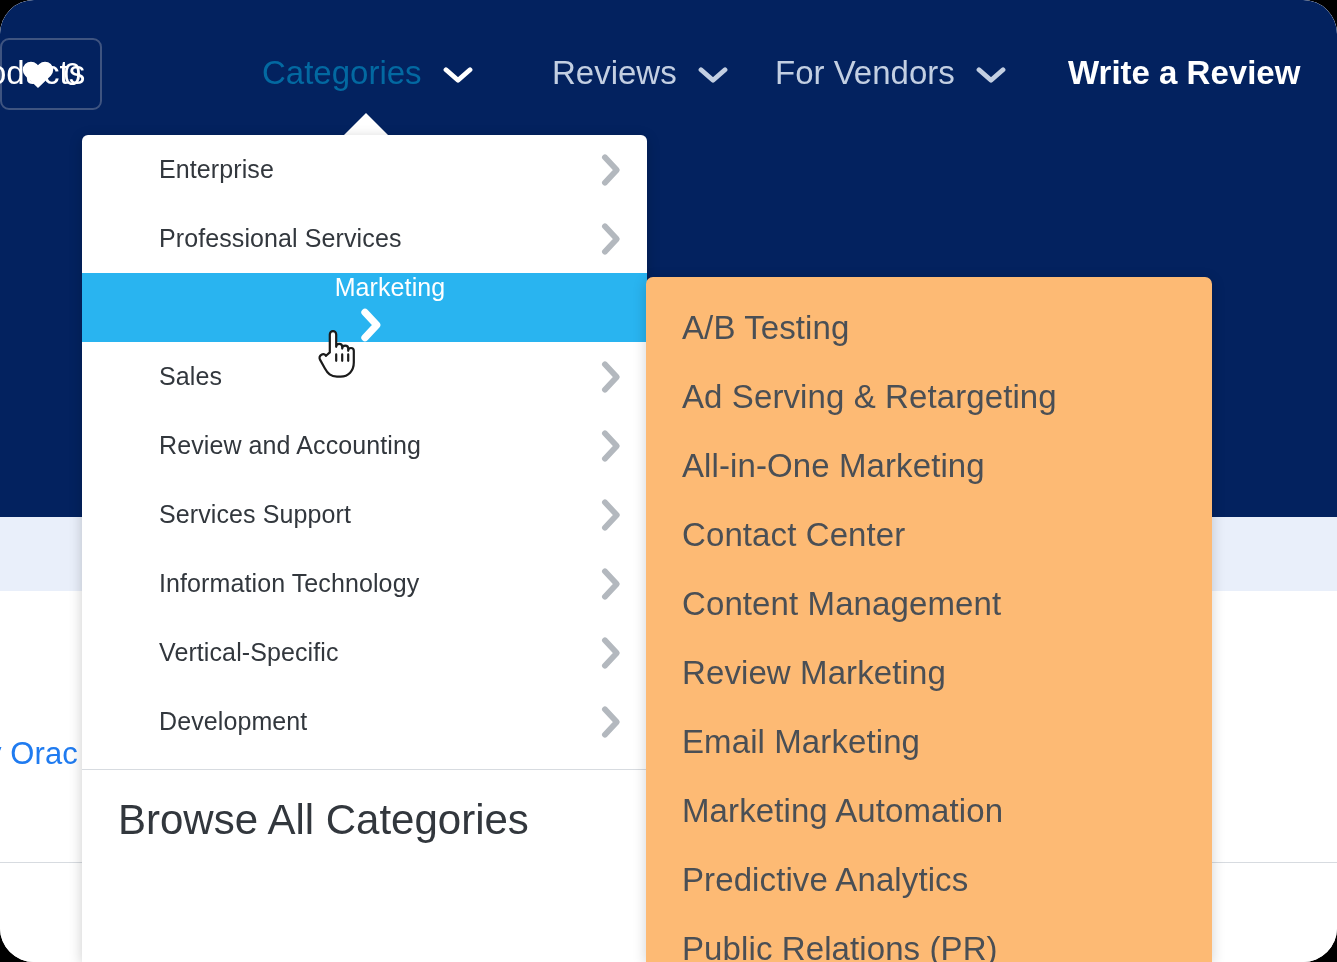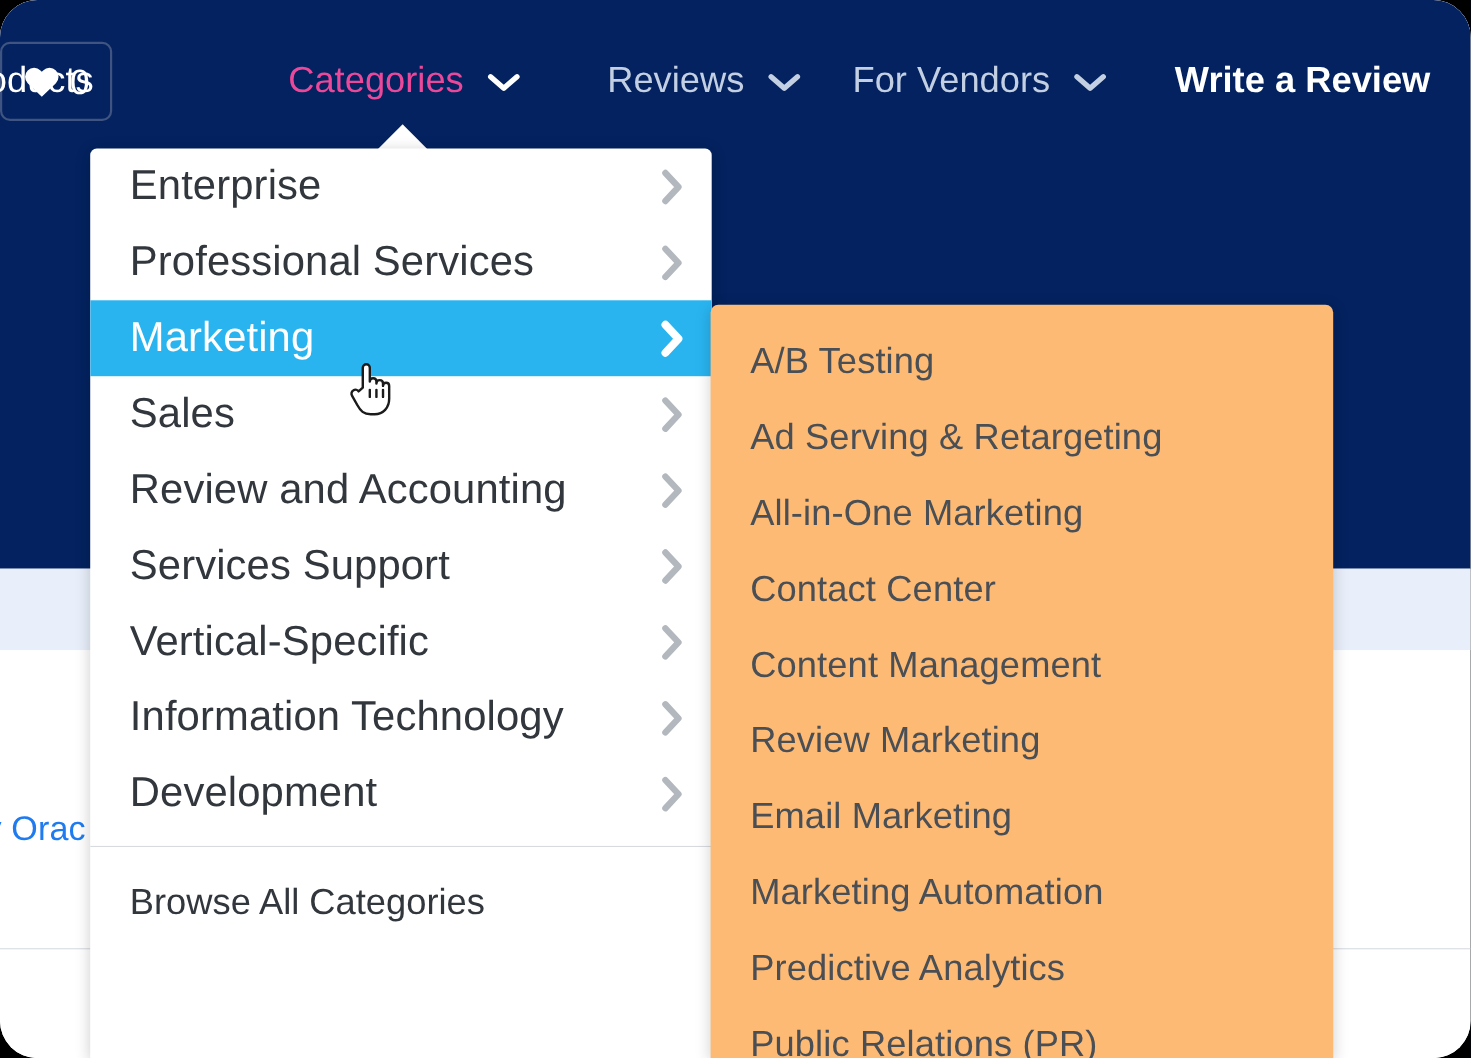--- a/index.html
+++ b/index.html
@@ -99,21 +99,21 @@
     width: 34px;
     height: 30px;
     position: relative;
   }
   .heart-icon svg { display:block; }
   .fav-count {
     color: #ffffff;
     font-size: 32px;
     line-height: 1;
   }
-  .nav-categories { left: 262px; color: #ec4899; }
+  .nav-categories { left: 262px; color: #0369a1; }
   .nav-reviews   { left: 552px; color: #c3cfe2; }
   .nav-vendors   { left: 775px; color: #c3cfe2; }
   .nav-write     { left: 1068px; color: #ffffff; font-weight: bold; }
 
   .caret-down {
     display: inline-block;
     vertical-align: middle;
     margin-left: 12px;
     margin-top: -4px;
   }
@@ -146,48 +146,49 @@
   .menu-item {
     position: relative;
     height: 69px;
     display: flex;
     align-items: center;
     padding: 0 26px 0 36px;
     box-sizing: border-box;
     cursor: pointer;
   }
   .menu-item .label {
-    font-size: 38px;
+    font-size: 25px;
     color: #32373d;
     white-space: nowrap;
     flex: 1;
     letter-spacing: .1px;
-  }
-  .menu-item.active { background: #29b4f0; }
+    margin-left: 41px;
+  }
+  .menu-item.active { background: #29b4f0; flex-direction: column; }
   .menu-item.active .label { color: #ffffff; }
   .chev {
     flex: 0 0 auto;
     width: 22px;
     height: 34px;
   }
   .menu-divider {
     height: 1px;
     background: #d7dbe0;
     margin-top: 13px;
   }
   .browse-row {
     height: 100px;
     display: flex;
     align-items: center;
     padding: 0 36px;
     box-sizing: border-box;
     cursor: pointer;
   }
   .browse-row .label {
-    font-size: 33px;
+    font-size: 42px;
     color: #32373d;
     white-space: nowrap;
   }
 
   
   .submenu {
     position: absolute;
     left: 646px;
     top: 277px;
     width: 566px;
@@ -312,27 +313,27 @@
               <path d="M3 2.5 10 10 3 17.5" fill="none" stroke="#b3b8be" stroke-width="3.4" stroke-linecap="round" stroke-linejoin="round"></path>
             </svg></span>
         </div>
         <div class="menu-item">
           <span class="label">Services Support</span>
           <span class="chev"><svg width="22" height="34" viewBox="0 0 12 20">
               <path d="M3 2.5 10 10 3 17.5" fill="none" stroke="#b3b8be" stroke-width="3.4" stroke-linecap="round" stroke-linejoin="round"></path>
             </svg></span>
         </div>
         <div class="menu-item">
+          <span class="label">Information Technology</span>
+          <span class="chev"><svg width="22" height="34" viewBox="0 0 12 20">
+              <path d="M3 2.5 10 10 3 17.5" fill="none" stroke="#b3b8be" stroke-width="3.4" stroke-linecap="round" stroke-linejoin="round"></path>
+            </svg></span>
+        </div>
+        <div class="menu-item">
           <span class="label">Vertical-Specific</span>
-          <span class="chev"><svg width="22" height="34" viewBox="0 0 12 20">
-              <path d="M3 2.5 10 10 3 17.5" fill="none" stroke="#b3b8be" stroke-width="3.4" stroke-linecap="round" stroke-linejoin="round"></path>
-            </svg></span>
-        </div>
-        <div class="menu-item">
-          <span class="label">Information Technology</span>
           <span class="chev"><svg width="22" height="34" viewBox="0 0 12 20">
               <path d="M3 2.5 10 10 3 17.5" fill="none" stroke="#b3b8be" stroke-width="3.4" stroke-linecap="round" stroke-linejoin="round"></path>
             </svg></span>
         </div>
         <div class="menu-item">
           <span class="label">Development</span>
           <span class="chev"><svg width="22" height="34" viewBox="0 0 12 20">
               <path d="M3 2.5 10 10 3 17.5" fill="none" stroke="#b3b8be" stroke-width="3.4" stroke-linecap="round" stroke-linejoin="round"></path>
             </svg></span>
         </div>

